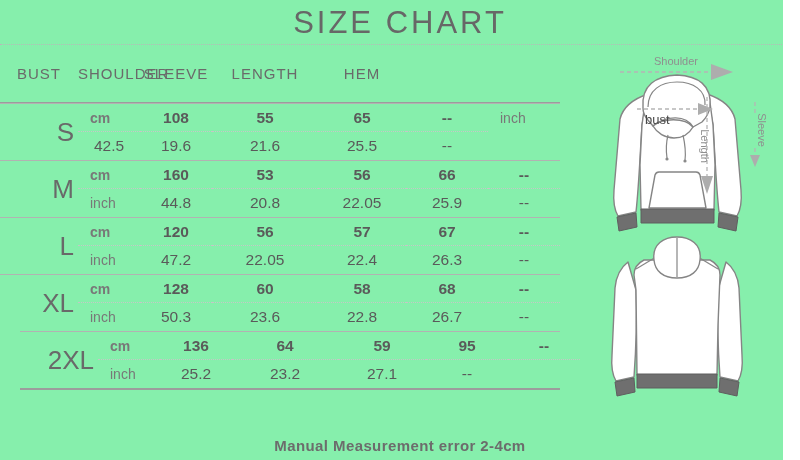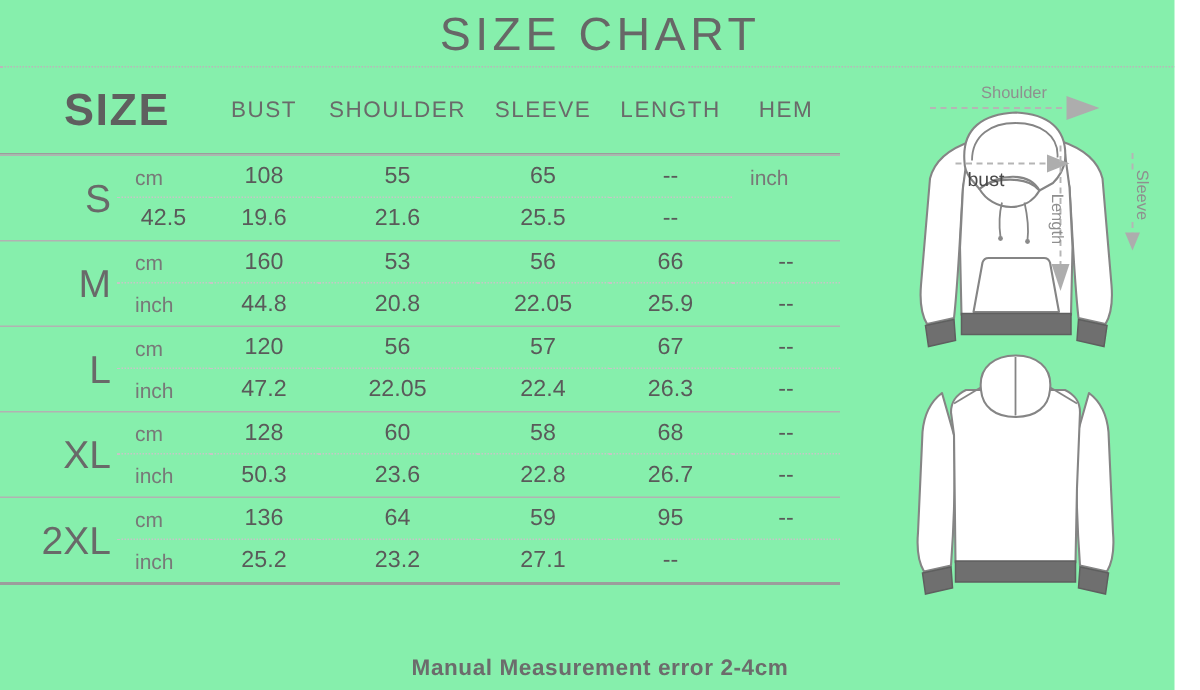--- a/index.html
+++ b/index.html
@@ -13,26 +13,26 @@
 
   
   .sizetable{position:absolute;left:0;top:45px;width:560px;}
   .hdr-row,.grp{display:grid;grid-template-columns:78px 62px 72px 106px 88px 82px 72px;}
   .hdr-row{height:57px;border-bottom:1px solid #9c9c9c;align-items:center;}
   .hdr-size{grid-column:1/3;text-align:center;font-size:30px;font-weight:bold;
             color:#5f5f5f;letter-spacing:1px;margin-left:16px;}
   .hdr-col{text-align:center;font-size:15px;color:#6a6a6a;letter-spacing:1px;}
   .grp{grid-template-rows:28px 28px;border-top:1px solid #b2b2b2;}
   .grp:first-of-type{border-top:none;}
-  .grp:last-of-type{border-bottom:2px solid #9c9c9c;}
+  .grp:last-of-type{border-bottom:2px solid #9c9c9c;margin-left:20px;}
   .size-letter{grid-row:1/3;grid-column:1;display:flex;align-items:center;
                justify-content:flex-end;padding-right:4px;font-size:26px;color:#696969;}
   .c{line-height:28px;font-size:15.5px;color:#5a5a5a;text-align:center;}
   .unit{text-align:left;padding-left:12px;font-size:14px;color:#787878;}
-  .cmrow{border-bottom:1px dotted #c6c6c6;}
+  .cmrow{border-bottom:1px dotted #c6c6c6;font-weight:bold;}
 
   
   .note{position:absolute;left:0;top:421px;width:800px;text-align:center;
         font-size:15px;font-weight:600;letter-spacing:.4px;color:#6c6c6c;margin-top:16px;}
 
   
   .diagram{position:absolute;left:590px;top:45px;width:210px;height:375px;}
   .outline{stroke:#858585;stroke-width:1.4;fill:#ffffff;stroke-linejoin:round;stroke-linecap:round;}
   .noline{fill:none;stroke:#858585;stroke-width:1.2;}
   .dark{fill:#6f6f6f;stroke:#5f5f5f;stroke-width:1;}
@@ -43,21 +43,20 @@
 </style>
 </head>
 <body>
 
 <div class="page">
 
   <div class="title">SIZE CHART</div>
 
   <div class="sizetable">
     <div class="hdr-row">
-      <div class="hdr-size">SIZE</div>
       <div class="hdr-col">BUST</div>
       <div class="hdr-col">SHOULDER</div>
       <div class="hdr-col">SLEEVE</div>
       <div class="hdr-col">LENGTH</div>
       <div class="hdr-col">HEM</div>
     </div>
 
     <div class="grp">
       <div class="size-letter">S</div>
       <div class="c unit cmrow">cm</div>

